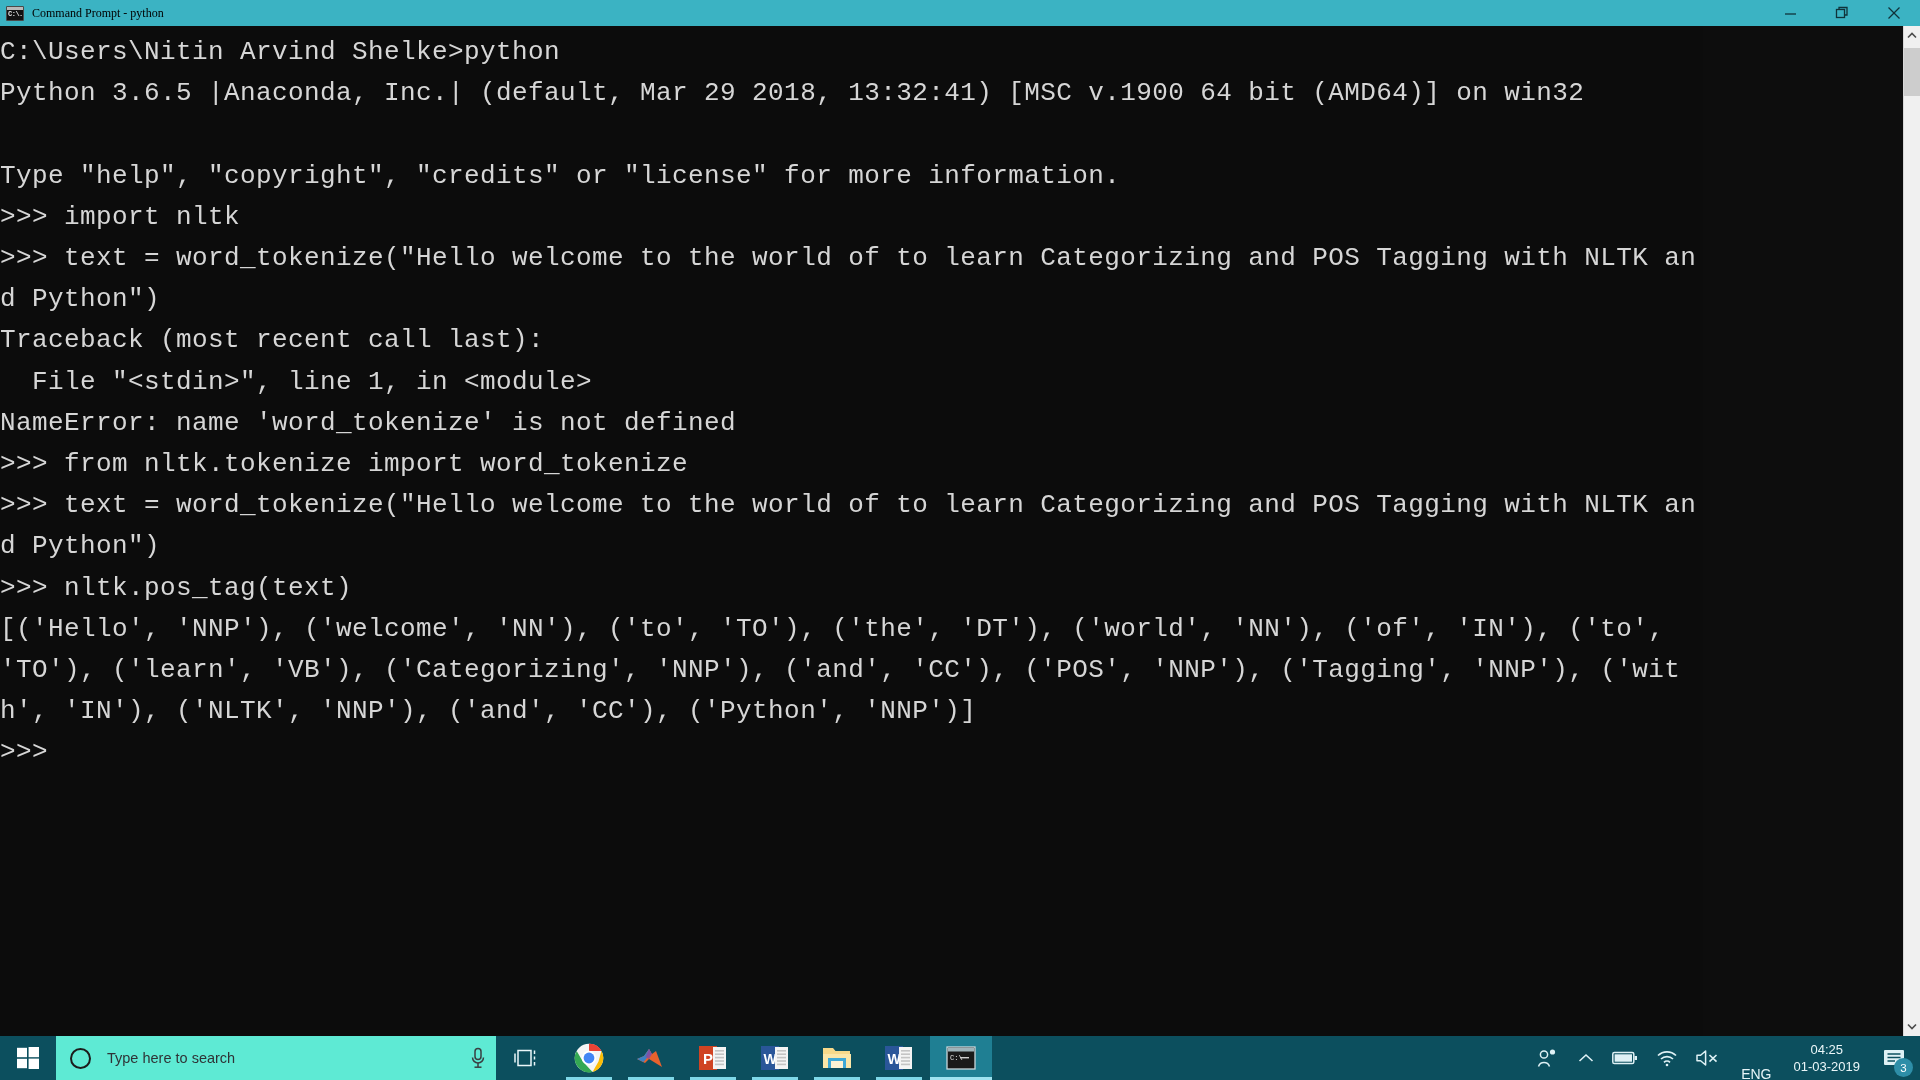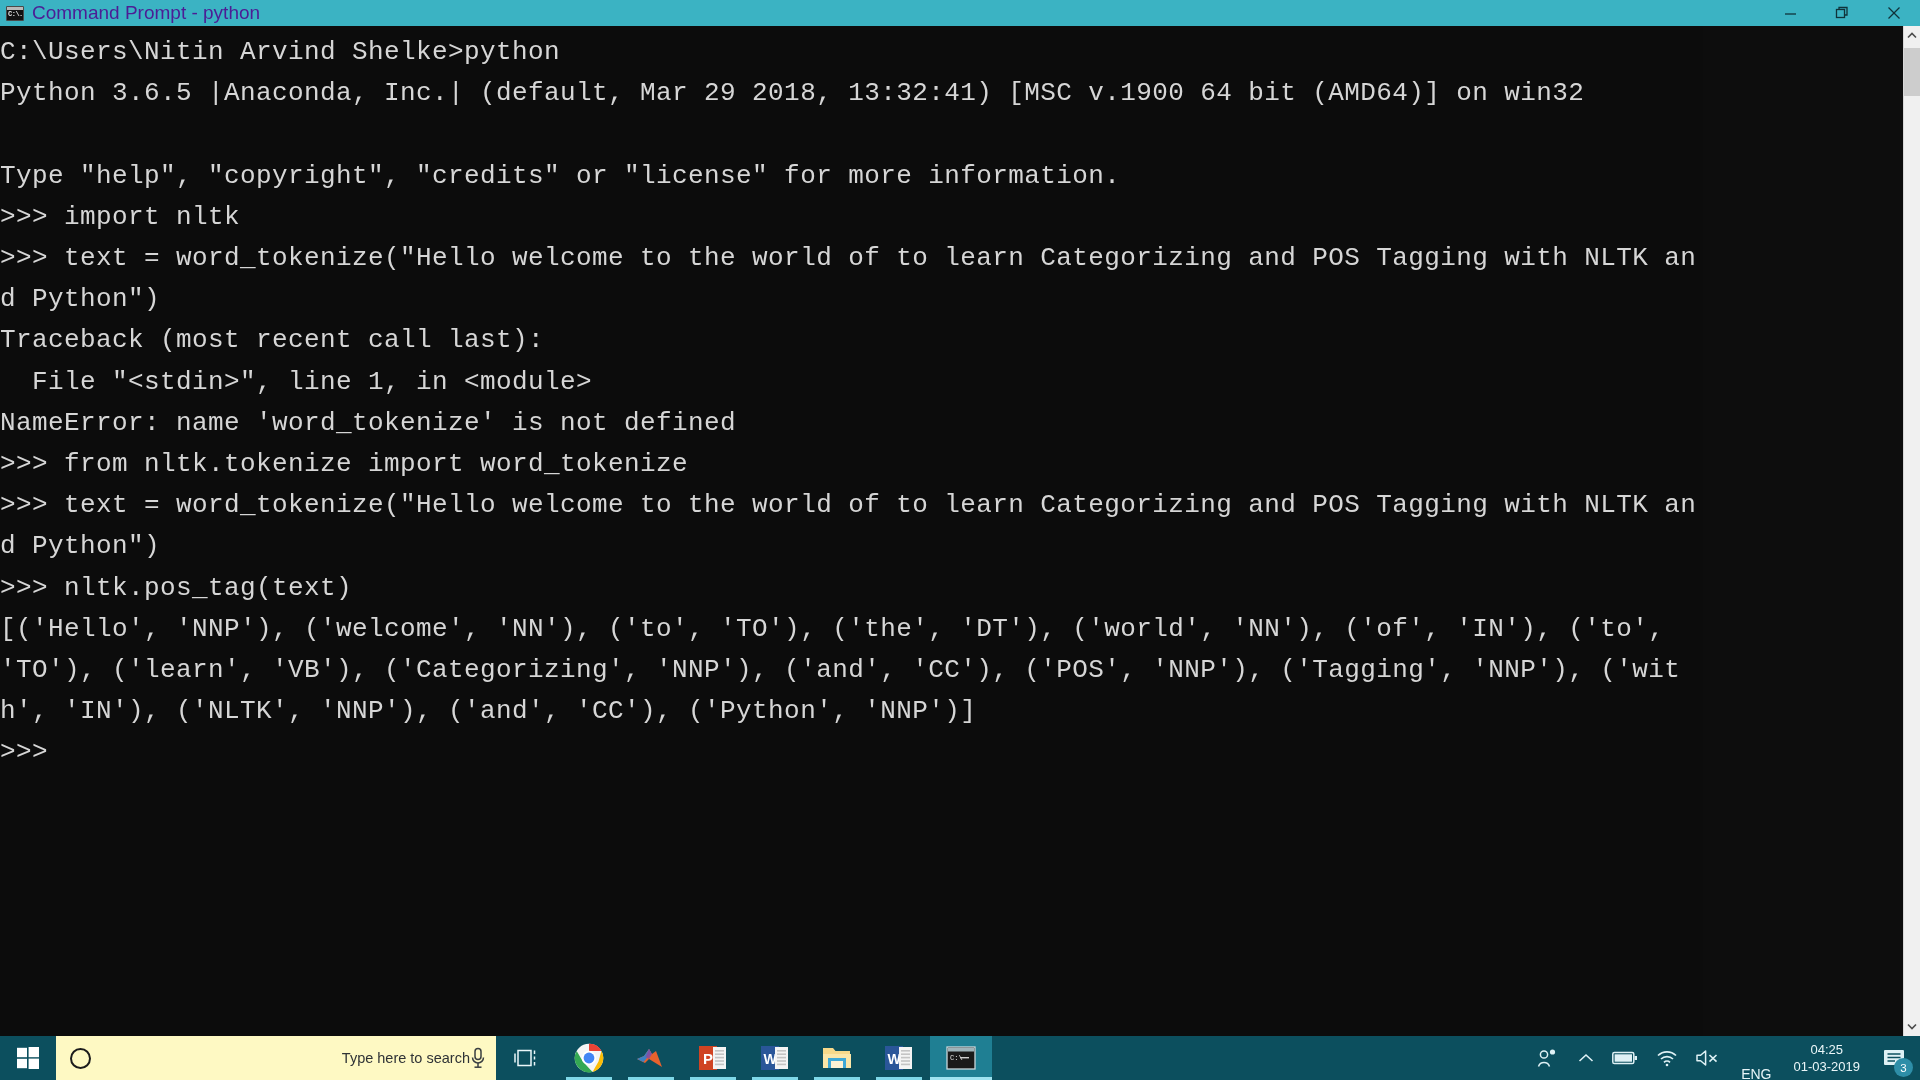--- a/index.html
+++ b/index.html
@@ -28,22 +28,22 @@
     content: ""; position: absolute; top: 0; left: 0; right: 0; height: 3px;
     background: #b9b9b9;
   }
   #tb-icon::after {
     content: "C:\\."; position: absolute; left: 1px; top: 2px;
     font-family: "Liberation Mono", monospace;
     font-size: 7px; font-weight: bold; color: #e8e8e8; line-height: 10px;
     letter-spacing: -0.5px;
   }
   #tb-title {
-    font-size: 19px; color: #4c1d95;
-    font-family: Liberation Sans, sans-serif;
+    font-size: 12px; color: #000000;
+    font-family: Liberation Serif, serif;
     white-space: nowrap;
   }
   #tb-controls { margin-left: auto; display: flex; height: 26px; }
   .tb-btn {
     width: 52px; height: 26px;
     display: flex; align-items: center; justify-content: center;
   }
   .tb-btn svg { display: block; }
 
   
@@ -88,22 +88,22 @@
     position: absolute; bottom: 0; left: 0;
     width: 1920px; height: 44px;
     background: #0c4f5e;
     display: flex; align-items: stretch;
   }
   #start-btn {
     width: 56px; display: flex; align-items: center; justify-content: center;
     flex: none;
   }
   #search-box {
-    width: 440px; height: 44px; background: #fef9c3; flex: none;
-    display: flex; align-items: center; padding: 0 10px 0 14px; text-align: right;
+    width: 440px; height: 44px; background: #5eead4; flex: none;
+    display: flex; align-items: center; padding: 0 10px 0 14px;
   }
   #cortana-ring {
     width: 21px; height: 21px; border: 2.5px solid #1c1c1c;
     border-radius: 50%; flex: none; margin-right: 16px;
   }
   #search-text {
     font-size: 14.5px; color: #2f3336; flex: 1;
     font-family: "Liberation Sans", sans-serif;
   }
   .tb-app {

